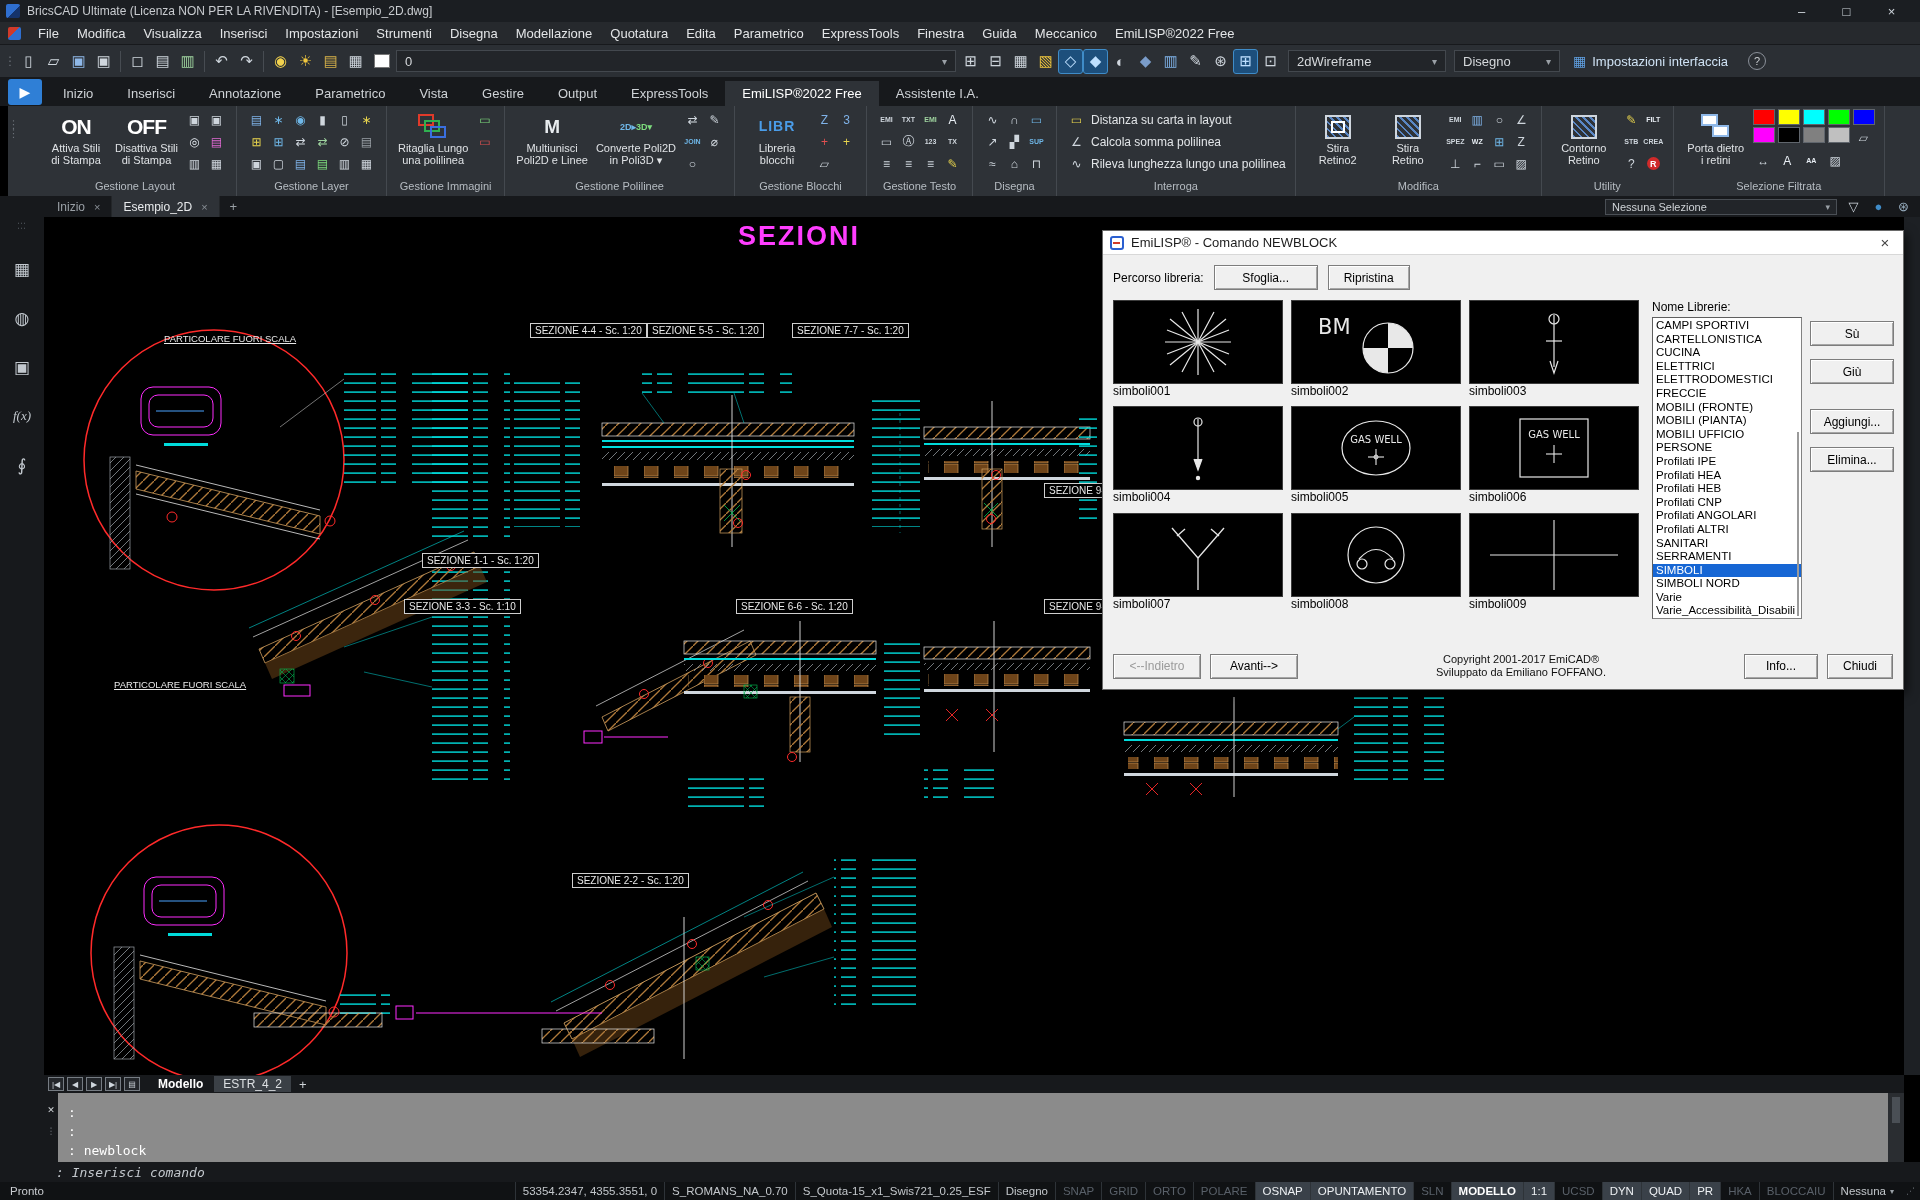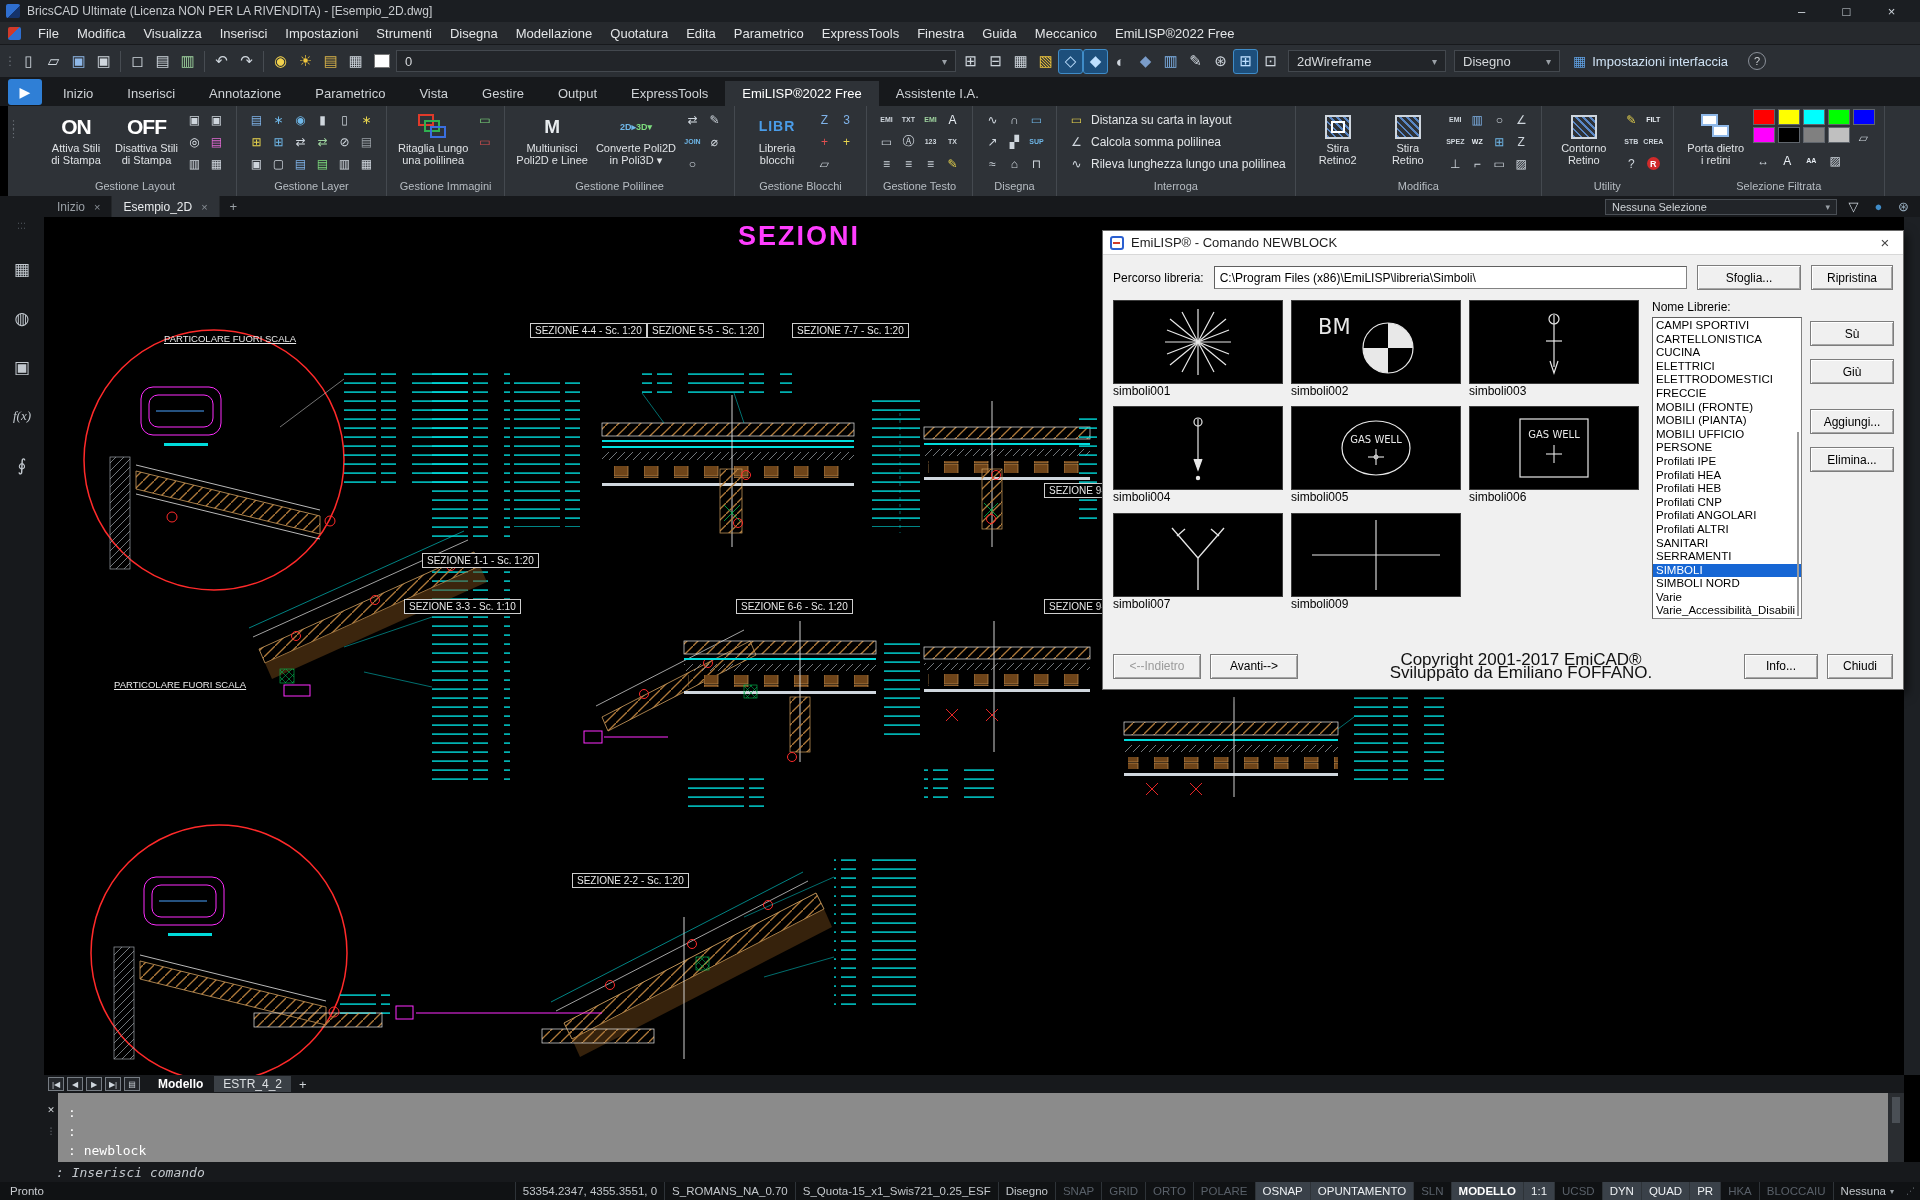--- a/index.html
+++ b/index.html
@@ -109,21 +109,21 @@
   .rcol{width:244px}
   .rcol-title{font-size:12px;margin-bottom:3px}
   .listwrap{display:flex;gap:8px}
   .liblist{width:150px;height:302px;background:#fff;border:1px solid #828282;border-top-color:#5f5f5f;border-left-color:#5f5f5f;overflow:hidden;position:relative;padding:1px 0}
   .lrow{height:13.6px;line-height:13.6px;font-size:11.5px;padding:0 3px;white-space:nowrap;color:#000}
   .lrow.sel{background:#1666d4;color:#fff}
   .lscroll{position:absolute;right:2px;top:38%;bottom:2px;width:2px;background:#9a9a9a}
   .btncol{display:flex;flex-direction:column;gap:13px;width:84px;padding-top:4px}
   .btncol .wbtn:nth-child(3){margin-top:12px}
   .dfoot{position:absolute;left:10px;right:10px;bottom:10px;display:flex;align-items:center;gap:9px}
-  .copy{flex:1;text-align:center;font-size:17px;line-height:13px;color:#111}
+  .copy{flex:1;text-align:center;font-size:11px;line-height:13px;color:#111}
   
   .modelbar{position:absolute;left:44px;top:1075px;width:1860px;height:18px;background:#17191c;display:flex;align-items:center;gap:3px;padding:0 4px}
   .navbtn{min-width:16px;height:14px;border:1px solid #767c83;display:flex;align-items:center;justify-content:center;font-size:8px;color:#e3e6e9;padding:0 2px;background:#23262a}
   .mtab{padding:1px 9px;font-size:12px;color:#dfe2e5}
   .mtab.active{font-weight:bold;color:#fff}
   .mtab.alt{background:#3b4046;color:#dde0e3}
   .mplus{color:#cfd3d7;padding:0 5px}
   
   .cmdwrap{position:absolute;left:44px;top:1093px;width:1860px;height:69px;background:#17191c;display:flex}
   .cmdstrip{width:14px;background:#17191c;display:flex;flex-direction:column;align-items:center;padding-top:12px;gap:14px}
@@ -951,23 +951,20 @@
 
 <div class="dialog">
   <div class="dtitle">
     <div class="dlogo"></div>
     <span>EmiLISP® - Comando NEWBLOCK</span>
     <span class="dclose">×</span>
   </div>
   <div class="dbody">
     <div class="prow">
       <span>Percorso libreria:</span>
-      <div class="dinput">
-          <span>C:\Program Files (x86)\EmiLISP\libreria\Simboli\</span>
-        </div>
       <div class="wbtn" style="width:104px">Sfoglia...</div>
       <div class="wbtn" style="width:82px">Ripristina</div>
     </div>
     <div class="dmain">
       <div class="tilegrid">
         <div class="tcell">
             <div class="tile">
           <svg viewBox="0 0 168 82" width="168" height="82">
                 <g stroke="#e8e8e8" stroke-width="1.2" fill="none">
             <line x1="51" y1="41" x2="117" y2="41"></line>
@@ -1053,20 +1050,33 @@
                 <g stroke="#e8e8e8" stroke-width="1.3" fill="none">
             <line x1="84" y1="44" x2="84" y2="76"></line>
                   <line x1="84" y1="44" x2="58" y2="14"></line>
                   <line x1="84" y1="44" x2="110" y2="14"></line>
             <line x1="63" y1="22" x2="71" y2="15"></line>
                   <line x1="105" y1="22" x2="97" y2="15"></line>
                 </g>
               </svg>
         </div>
             <div class="tlabel">simboli007</div>
+          </div>
+        <div class="tcell">
+            <div class="tile">
+          <svg viewBox="0 0 168 82" width="168" height="82">
+                <g stroke="#e8e8e8" stroke-width="1.2" fill="none">
+            <circle cx="84" cy="41" r="28"></circle>
+                  <circle cx="70" cy="50" r="5"></circle>
+                  <circle cx="98" cy="50" r="5"></circle>
+            <path d="M67,45 Q84,26 101,45"></path>
+                </g>
+              </svg>
+        </div>
+            <div class="tlabel">simboli008</div>
           </div>
         <div class="tcell">
             <div class="tile">
           <svg viewBox="0 0 168 82" width="168" height="82">
                 <g stroke="#e8e8e8" stroke-width="1.1" fill="none">
             <line x1="20" y1="41" x2="148" y2="41"></line>
                   <line x1="84" y1="6" x2="84" y2="76"></line>
                 </g>
               </svg>
         </div>

